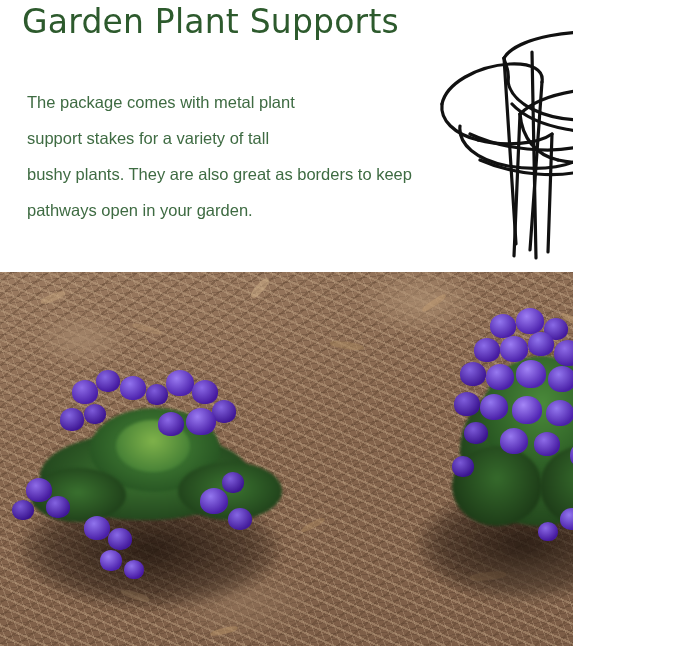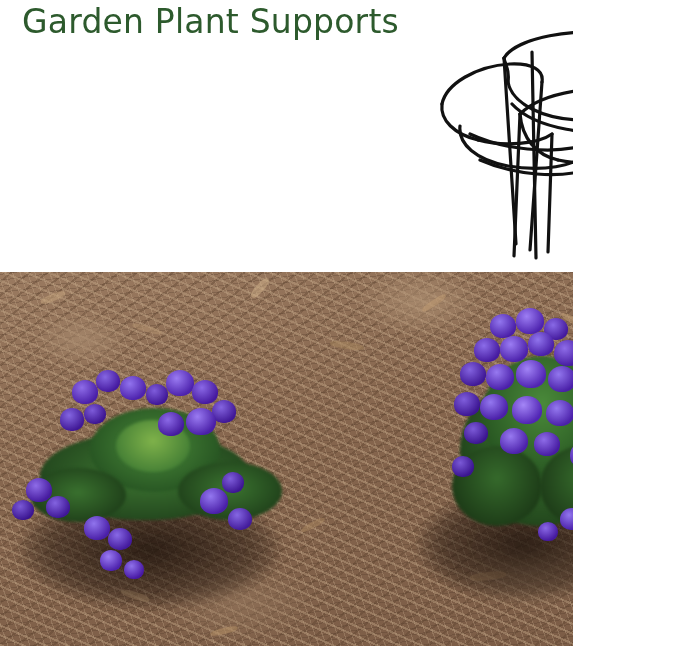--- a/index.html
+++ b/index.html
@@ -117,20 +117,26 @@
 </style>
 </head>
 <body>
 
 <div id="page">
 
   <div id="banner">
 
     <div id="page-title">Garden Plant Supports</div>
 
+    <div id="description">
+      <div class="desc-line">The package comes with metal plant</div>
+      <div class="desc-line">support stakes for a variety of tall</div>
+      <div class="desc-line">bushy plants. They are also great as borders to keep</div>
+      <div class="desc-line">pathways open in your garden.</div>
+    </div>
 
     <svg id="wire-illustration" viewBox="0 0 255 258">
       <g fill="none" stroke="#111111" stroke-width="3.2" stroke-linecap="round" stroke-linejoin="round">
 
         <path d="M80 50 C 92 30, 150 18, 200 28 C 238 36, 250 58, 240 78
                  C 230 98, 196 112, 160 112 C 120 112, 88 96, 84 74"></path>
         <path d="M84 74 C 86 60, 80 54, 80 50"></path>
 
         <path d="M88 96 C 110 120, 170 132, 212 118 C 244 107, 252 86, 240 78"></path>
 

